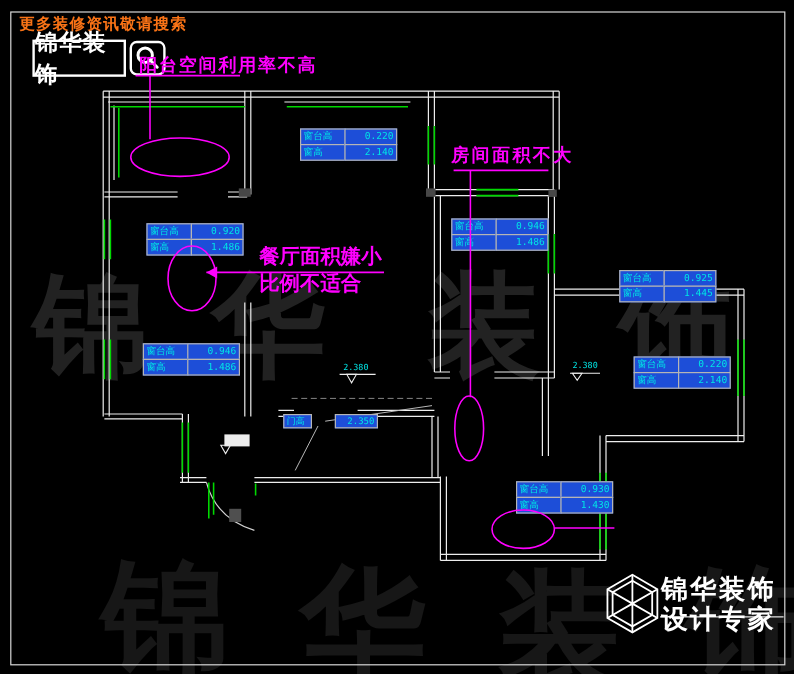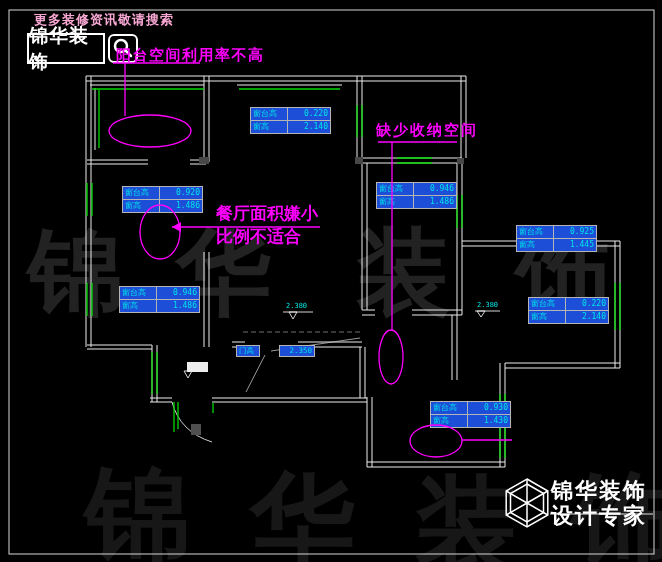--- a/index.html
+++ b/index.html
@@ -26,21 +26,21 @@
   .doorbox .dval{width:30px;margin-left:19px;}
   .doorbox .dcell{font-size:7.5px;line-height:10px;height:10px;}
   
   .lvl{position:absolute;color:#00e5e5;font-size:7px;line-height:8px;z-index:3;
        font-family:"DejaVu Sans Mono",monospace;}
   
   .anno{position:absolute;color:#ff00ff;font-weight:bold;font-size:15px;line-height:21px;
         letter-spacing:1.5px;z-index:6;white-space:nowrap;}
   .anno2{font-size:17px;line-height:23px;letter-spacing:0;}
   
-  .hint{position:absolute;left:34px;top:11px;color:#f9a8d4;font-weight:bold;font-size:13px;
+  .hint{position:absolute;left:16px;top:11px;color:#f97316;font-weight:bold;font-size:13px;
         letter-spacing:1px;z-index:4;}
   .logobox{position:absolute;left:27px;top:33px;width:74px;height:27px;border:2px solid #fff;
         color:#fff;font-family:"DejaVu Serif",serif;font-weight:bold;font-size:19px;
         display:flex;align-items:center;justify-content:center;letter-spacing:1px;z-index:4;}
   .magbox{position:absolute;left:108px;top:34px;width:26px;height:25px;border:2.5px solid #fff;
         border-radius:6px;z-index:4;}
   
   .f-brand{position:absolute;left:551px;top:476px;color:#fff;font-family:"DejaVu Serif",serif;
         font-weight:bold;font-size:22px;letter-spacing:2px;z-index:6;}
   .f-tag{position:absolute;left:551px;top:501px;color:#fff;font-family:Liberation Serif, serif;
@@ -227,21 +227,21 @@
       <ellipse cx="436" cy="441" rx="26" ry="16"></ellipse>
     </g>
     <polygon points="172,227 181,222 181,232" fill="#ff00ff"></polygon>
   </svg>
 
   <div class="anno" style="left:116px;top:44px">阳台空间利用率不高</div>
   <div class="anno anno2" style="left:216px;top:202px">
     <div>餐厅面积嫌小</div>
     <div>比例不适合</div>
   </div>
-  <div class="anno" style="left:376px;top:119px;letter-spacing:2px">缺少收纳空间</div>
+  <div class="anno" style="left:376px;top:119px;letter-spacing:2px">房间面积不大</div>
 
   <div class="cube">
     <svg width="46" height="54">
       <g stroke="#fff" stroke-width="1.5" fill="none">
         <polygon points="23,2 43.8,14 43.8,38 23,50 2.2,38 2.2,14"></polygon>
         <polygon points="23,7 39.5,16.5 39.5,35.5 23,45 6.5,35.5 6.5,16.5"></polygon>
         <path d="M23 26L43.8 14 M23 26L2.2 14 M23 26L23 50 M23 26L23 2 M23 26L43.8 38 M23 26L2.2 38"></path>
       </g>
     </svg>
   </div>

